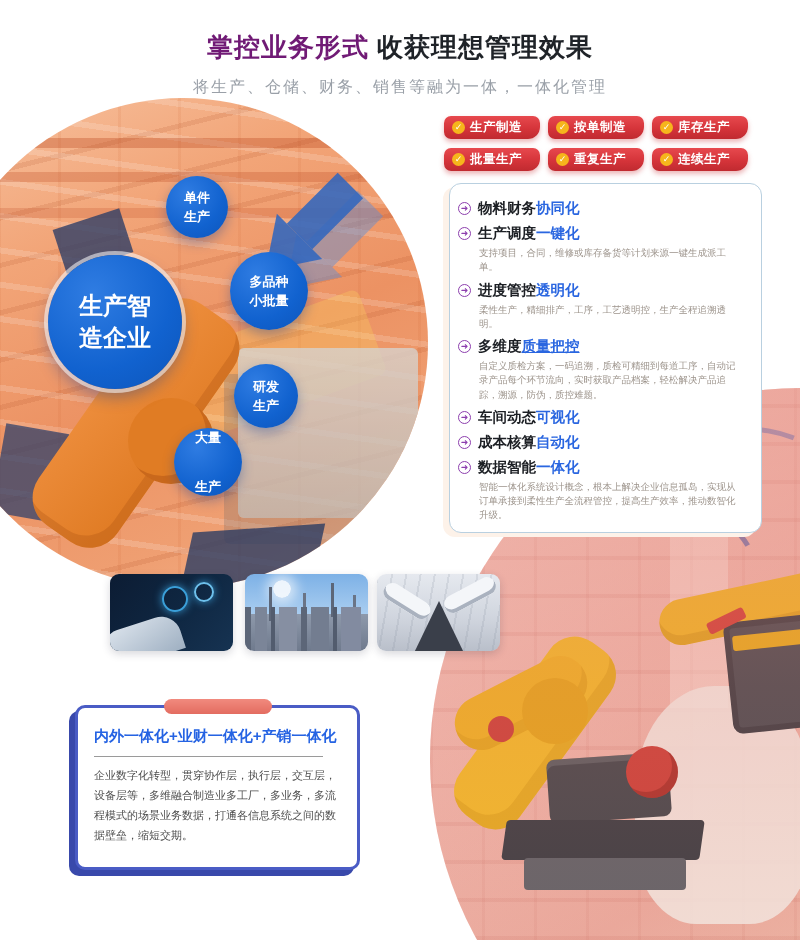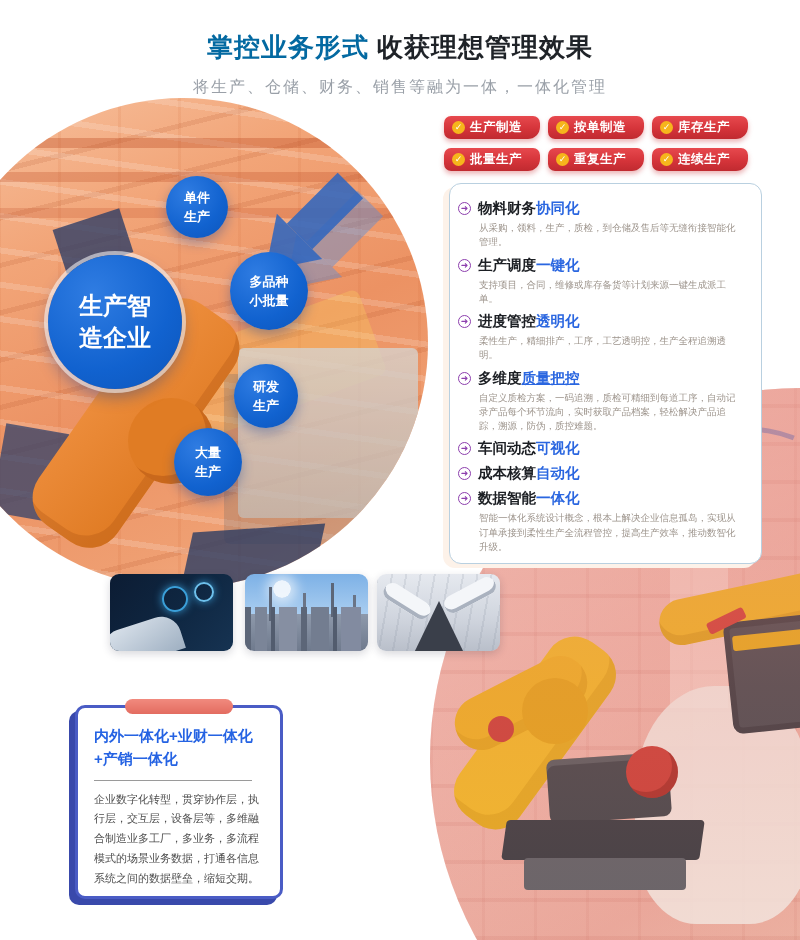--- a/index.html
+++ b/index.html
@@ -2,21 +2,21 @@
 <html><head>
 <meta charset="utf-8">
 <style>
   * { margin:0; padding:0; box-sizing:border-box; }
   body { background:#ffffff; font-family:"Liberation Sans","DejaVu Sans",sans-serif; }
   .page { position:relative; width:800px; height:940px; margin:0 auto; background:#fff; overflow:hidden; }
 
   
   .header { position:absolute; top:30px; left:0; width:100%; text-align:center; z-index:5; }
   .header h1 { font-size:26px; font-weight:bold; color:#1f2328; letter-spacing:1px; }
-  .header h1 .hl { color:#0369a1; }
+  .header h1 .hl { color:#701a75; }
   .header .subtitle { margin-top:12px; font-size:16px; color:#9aa0a8; letter-spacing:2px; }
 
   
   .hero-circle { position:absolute; left:-62px; top:98px; width:490px; height:490px; border-radius:50%;
     overflow:hidden; z-index:1;
     background:linear-gradient(155deg,#f7c2a0 0%,#f2a578 28%,#ec9263 55%,#ef9f72 78%,#f5b891 100%); }
   .hero-circle .beams { position:absolute; inset:0;
     background:
       repeating-linear-gradient( 8deg, rgba(255,255,255,.16) 0 6px, rgba(0,0,0,0) 6px 34px),
       repeating-linear-gradient(-14deg, rgba(170,70,30,.14) 0 5px, rgba(0,0,0,0) 5px 46px),
@@ -37,21 +37,21 @@
   .hero-arrow.ghost .head { border-right-color:rgba(90,140,215,.45); }
   .hero-arrow.ghost .tail { background:rgba(90,140,215,.45); }
 
   .bubble { position:absolute; border-radius:50%; color:#fff; font-weight:bold; z-index:3;
     display:flex; flex-direction:column; align-items:center; justify-content:center;
     background:radial-gradient(circle at 34% 28%, #2f7ce2 0%, #1162cf 60%, #0d55ba 100%);
     box-shadow:0 5px 12px rgba(15,60,150,.35); font-size:13px; line-height:1.5; text-align:center; }
   .bubble.b-danjian   { left:166px; top:176px; width:62px;  height:62px; }
   .bubble.b-duopin    { left:230px; top:252px; width:78px;  height:78px; }
   .bubble.b-yanfa     { left:234px; top:364px; width:64px;  height:64px; }
-  .bubble.b-daliang   { left:174px; top:428px; width:68px;  height:68px; }
+  .bubble.b-daliang   { left:174px; top:428px; width:68px;  height:68px;justify-content:space-between; }
   .bubble.main        { left:48px;  top:255px; width:134px; height:134px; font-size:24px; line-height:1.35;
     box-shadow:0 0 0 4px rgba(255,255,255,.55), 0 8px 16px rgba(15,60,150,.4); }
 
   
   .badges { position:absolute; left:444px; top:116px; width:312px; z-index:4;
     display:grid; grid-template-columns:repeat(3, 96px); column-gap:8px; row-gap:9px; }
   .badge { height:23px; display:flex; align-items:center; gap:5px; padding:0 8px;
     background:linear-gradient(180deg,#e7494e 0%,#d5343a 55%,#c02a30 100%);
     border-radius:7px 7px 12px 7px; box-shadow:0 3px 5px rgba(200,50,55,.35); }
   .badge .check-icon { width:13px; height:13px; border-radius:50%; background:#f6b51c; color:#fff;
@@ -112,22 +112,22 @@
   .robot-circle .drum { position:absolute; left:196px; top:358px; width:52px; height:52px; border-radius:50%; background:#c93a33; box-shadow:inset -6px -6px 0 rgba(120,20,15,.4); }
   .robot-circle .drum2 { position:absolute; left:58px; top:328px; width:26px; height:26px; border-radius:50%; background:#c93a33; }
   .robot-circle .base1 { position:absolute; left:74px; top:432px; width:198px; height:40px; background:#33363d; transform:skewX(-8deg); border-radius:4px; }
   .robot-circle .base2 { position:absolute; left:94px; top:470px; width:162px; height:32px; background:#5a5d64; border-radius:4px; }
   .robot-circle .cable { position:absolute; border:5px solid transparent; border-top-color:rgba(80,95,170,.75); border-radius:50%; }
   .robot-circle .cable.c1 { left:58px; top:88px; width:282px; height:222px; transform:rotate(16deg); }
   .robot-circle .cable.c2 { left:178px; top:40px; width:262px; height:242px; transform:rotate(-22deg); border-top-color:rgba(95,115,190,.65); }
   .robot-circle .tint { position:absolute; inset:0; background:linear-gradient(180deg, rgba(231,138,126,.45) 0%, rgba(231,138,126,.22) 40%, rgba(235,170,150,.10) 75%, rgba(235,170,150,0) 100%); pointer-events:none; }
 
   
-  .integration-card { position:absolute; left:75px; top:705px; width:208px; z-index:6;
-    background:#fff; border:3px solid #4a5cc5; border-radius:10px; padding:16px 14px 8px 16px;
+  .integration-card { position:absolute; left:75px; top:705px; width:285px; z-index:6;
+    background:#fff; border:3px solid #4a5cc5; border-radius:10px; padding:16px 14px 22px 16px;
     box-shadow:-6px 6px 0 #3949ab; }
   .integration-card .clip { position:absolute; top:-9px; left:50%; transform:translateX(-50%);
     width:108px; height:15px; background:linear-gradient(180deg,#f18a7e,#e36c60); border-radius:8px; }
   .integration-card .i-title { font-size:15px; font-weight:bold; color:#2563e3; line-height:1.55; }
   .integration-card .divider { border:0; border-top:1px solid #9a9a9a; margin:9px 2px 9px 0; width:92%; }
   .integration-card .i-body { font-size:11px; color:#4e4e4e; line-height:1.8; }
 </style>
 </head>
 <body>
 
@@ -234,21 +234,20 @@
       </div>
   </div>
 
   <div class="features-card">
     <div class="feature">
       <div class="f-title">
           <span class="arrow-circle-icon">➜</span>
           <span>物料财务</span>
           <span class="blue" style="margin-left:-7px;">协同化</span>
         </div>
-      <p class="f-desc">从采购，领料，生产，质检，到仓储及售后等无缝衔接智能化管理。</p>
     </div>
     <div class="feature">
       <div class="f-title">
           <span class="arrow-circle-icon">➜</span>
           <span>生产调度</span>
           <span class="blue" style="margin-left:-7px;">一键化</span>
         </div>
       <p class="f-desc">支持项目，合同，维修或库存备货等计划来源一键生成派工单。</p>
     </div>
     <div class="feature">

